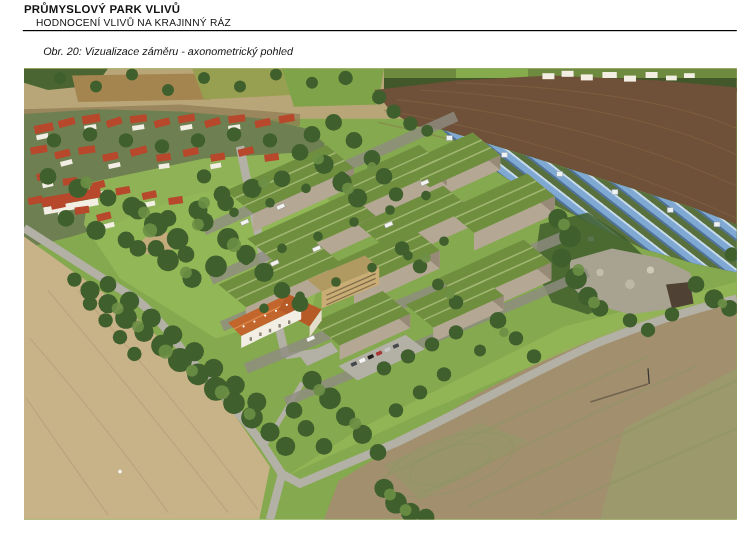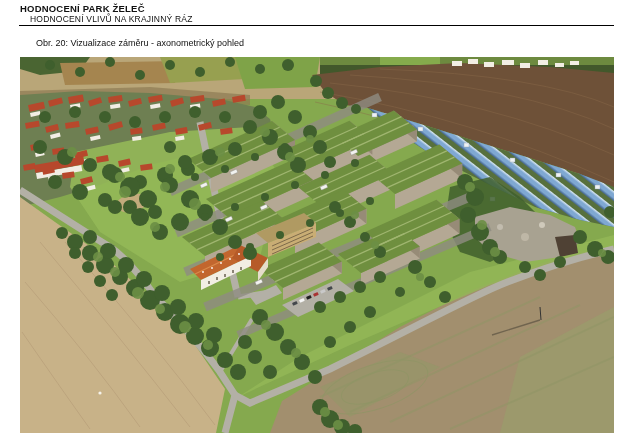--- a/index.html
+++ b/index.html
@@ -3,28 +3,28 @@
 <meta charset="utf-8">
 <style>
   html,body{margin:0;padding:0;}
   body{
     width:630px;height:446px;position:relative;background:#ffffff;
     font-family:"Liberation Sans",sans-serif;color:#111;overflow:hidden;
   }
   .hdr-title{position:absolute;left:20px;top:3px;font-size:9.5px;font-weight:bold;letter-spacing:.2px;}
   .hdr-sub{position:absolute;left:30px;top:14px;font-size:8.5px;letter-spacing:.2px;}
   .hdr-rule{position:absolute;left:19px;top:25px;width:595px;border-top:1.5px solid #000;height:0;}
-  .fig-caption{position:absolute;left:36px;top:38px;font-size:9px;}
+  .fig-caption{position:absolute;left:36px;top:38px;font-size:9px;font-style:italic;}
   .photo{position:absolute;left:20px;top:57px;width:594px;height:376px;background:#85a94e;}
   .photo svg{display:block;}
 </style>
 </head>
 <body>
 
-<div class="hdr-title">HODNOCENÍ PARK ŽELEČ</div>
+<div class="hdr-title">PRŮMYSLOVÝ PARK VLIVŮ</div>
 <div class="hdr-sub">HODNOCENÍ VLIVŮ NA KRAJINNÝ RÁZ</div>
 <div class="hdr-rule"></div>
 <div class="fig-caption">Obr. 20: Vizualizace záměru - axonometrický pohled</div>
 
 <div class="photo">
 <svg id="scene" width="594" height="376" viewBox="0 0 594 376" xmlns="http://www.w3.org/2000/svg" aria-label="Letecká axonometrická vizualizace průmyslového parku Želeč: haly se zelenými střechami, fotovoltaická elektrárna, obec, pole a komunikace">
   <defs>
     <pattern id="solarhatch" patternUnits="userSpaceOnUse" width="13" height="13" patternTransform="rotate(38)">
       <rect x="0" y="0" width="13" height="8" fill="#7fa8d2"></rect>
       <rect x="0" y="0" width="13" height="1.5" fill="#cfe0ef"></rect>

